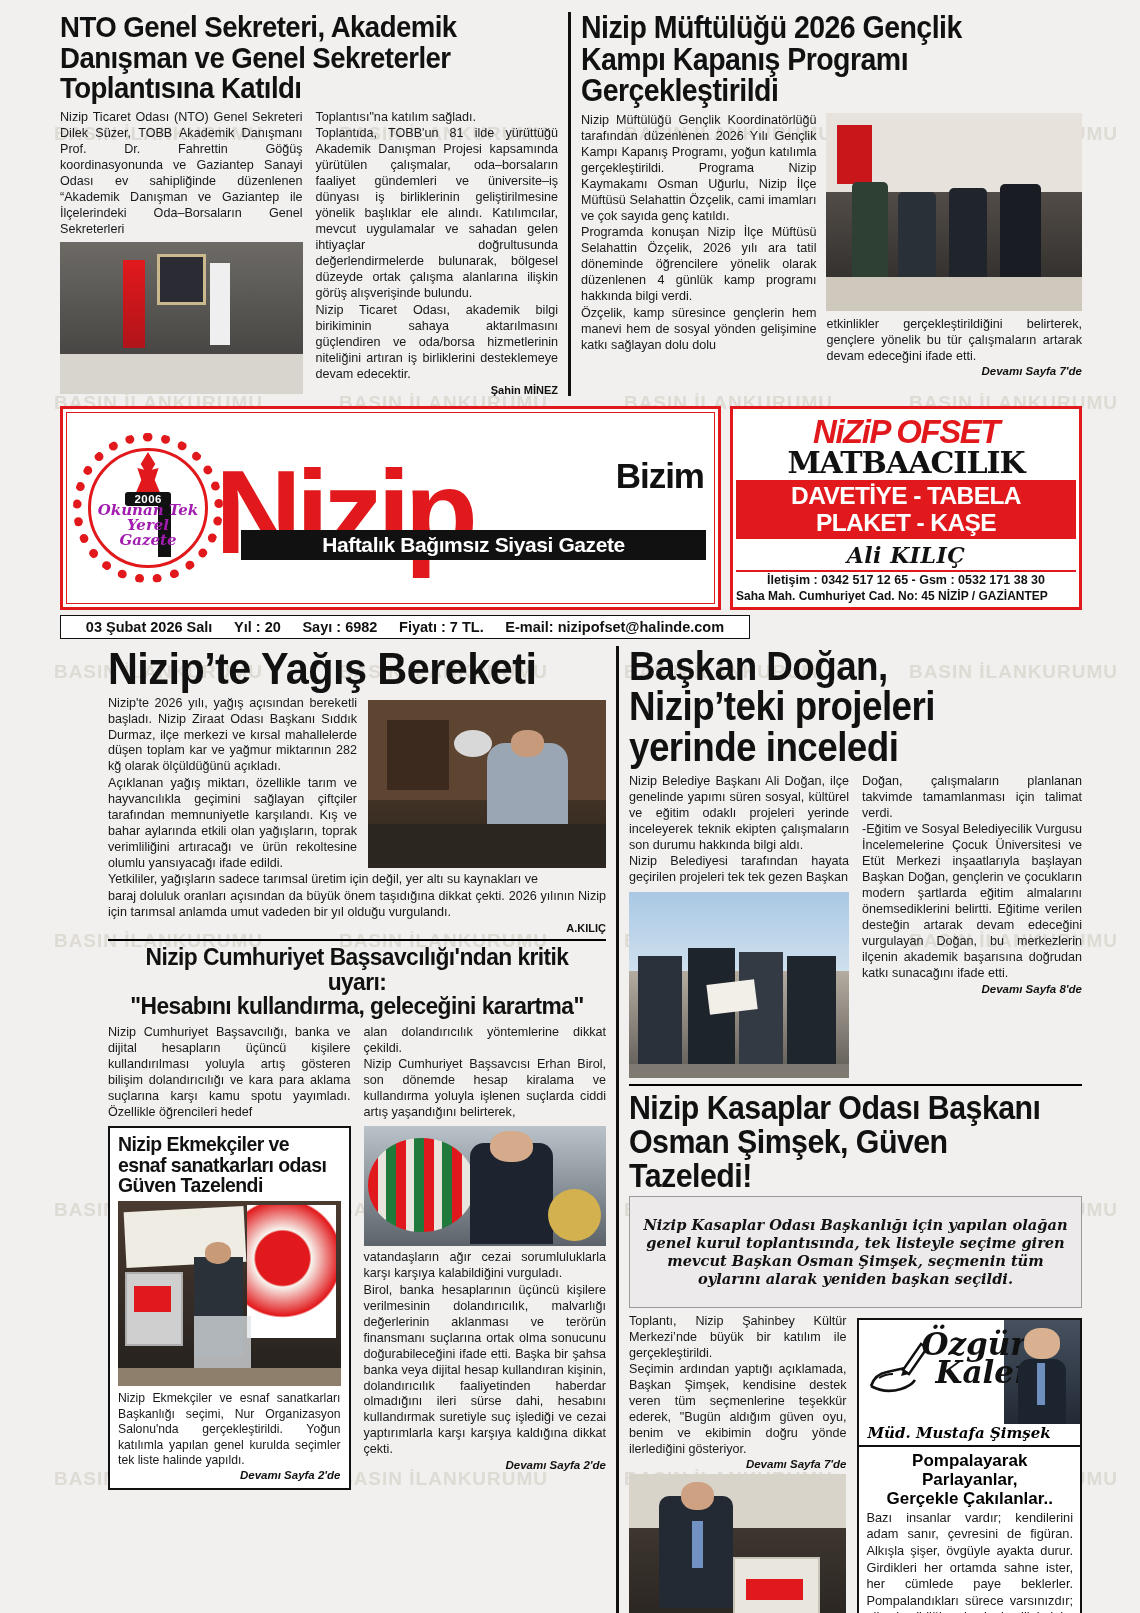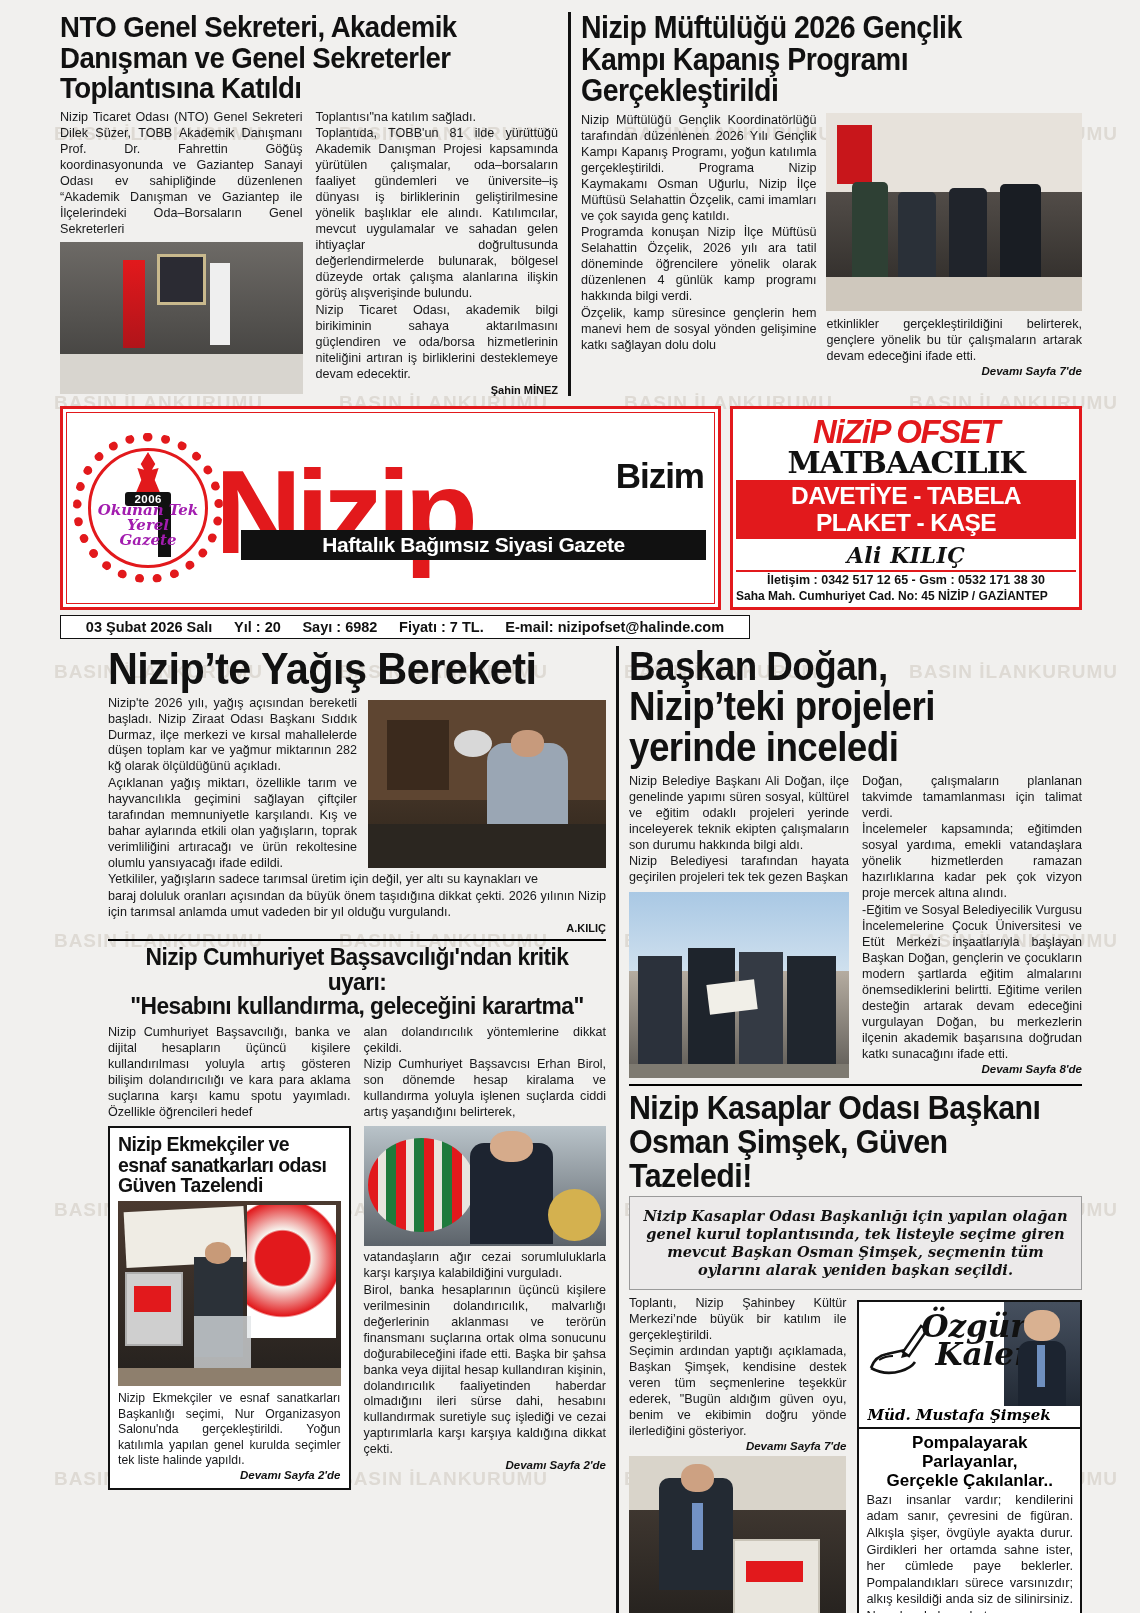--- a/index.html
+++ b/index.html
@@ -186,21 +186,21 @@
 
   .photo-b{ width:238px; height:168px; float:right; margin:4px 0 3px 11px;
     background:linear-gradient(#5a4634,#2e241b); }
   .boxed-news{
     border:2px solid #111; background:#fff; padding:6px 8px 7px; margin-top:5px;
   }
   .lede{
     border:1.5px solid #9a9a9a; background:#eceaea;
     font-family:"DejaVu Serif", serif; font-weight:bold; font-style:italic;
     font-size:14.6px; line-height:1.22; text-align:center; color:#111;
-    padding:10px 8px; margin-top:4px;
+    padding:19px 8px; margin-top:4px;
   }
   .ozgur-box{
     border:2px solid #111;background:#fff;margin-top:4px;
   }
   .ozgur-head{ display:flex; height:104px; }
   .ozgur-draw{ flex:1; position:relative; }
   .ozgur-script{
     font-family:"DejaVu Serif",serif;font-style:italic;font-weight:bold;
     font-size:31px;color:#111;line-height:0.92;
     position:absolute;left:62px;top:10px;
@@ -515,21 +515,20 @@
               <div style="position:absolute;left:27%;top:30%;width:21%;height:66%;background:#1e242c;"></div>
               <div style="position:absolute;left:50%;top:32%;width:20%;height:64%;background:#343a44;"></div>
               <div style="position:absolute;left:72%;top:34%;width:22%;height:62%;background:#20262e;"></div>
               <div style="position:absolute;left:36%;top:48%;width:22%;height:16%;background:#f1efe8;transform:rotate(-7deg);"></div>
               <div style="position:absolute;left:0;bottom:0;width:100%;height:8%;background:#7e7a71;"></div>
             </div>
           </div>
           <div>
             <div class="body-col">
               <p>Doğan, çalışmaların planlanan takvimde tamamlanması için talimat verdi.</p>
-              <p>İncelemeler kapsamında; eğitimden sosyal yardıma, emekli vatandaşlara yönelik hizmetlerden ramazan hazırlıklarına kadar pek çok vizyon proje mercek altına alındı.</p>
               <p>-Eğitim ve Sosyal Belediyecilik Vurgusu İncelemelerine Çocuk Üniversitesi ve Etüt Merkezi inşaatlarıyla başlayan Başkan Doğan, gençlerin ve çocukların modern şartlarda eğitim almalarını önemsediklerini belirtti. Eğitime verilen desteğin artarak devam edeceğini vurgulayan Doğan, bu merkezlerin ilçenin akademik başarısına doğrudan katkı sunacağını ifade etti.</p>
             </div>
             <div class="cont">Devamı Sayfa 8'de</div>
           </div>
         </div>
       </div>
 
       <div class="rule" style="margin:6px 0 5px;"></div>
 
       <div>

